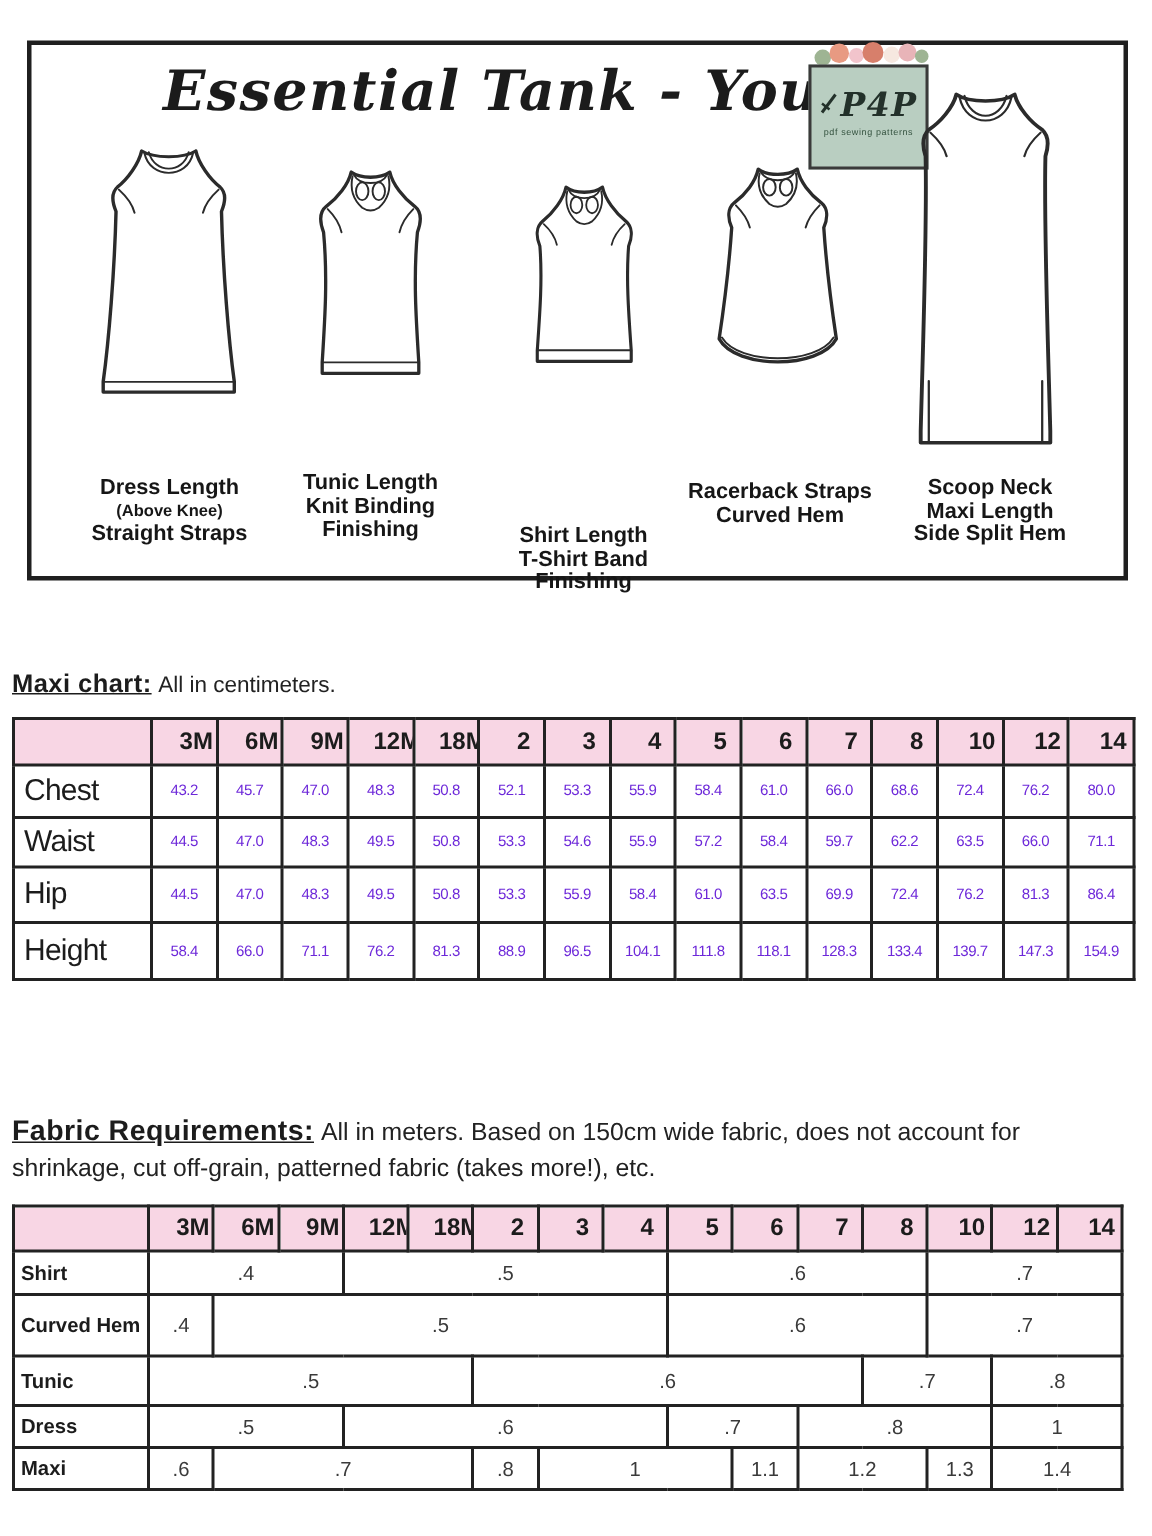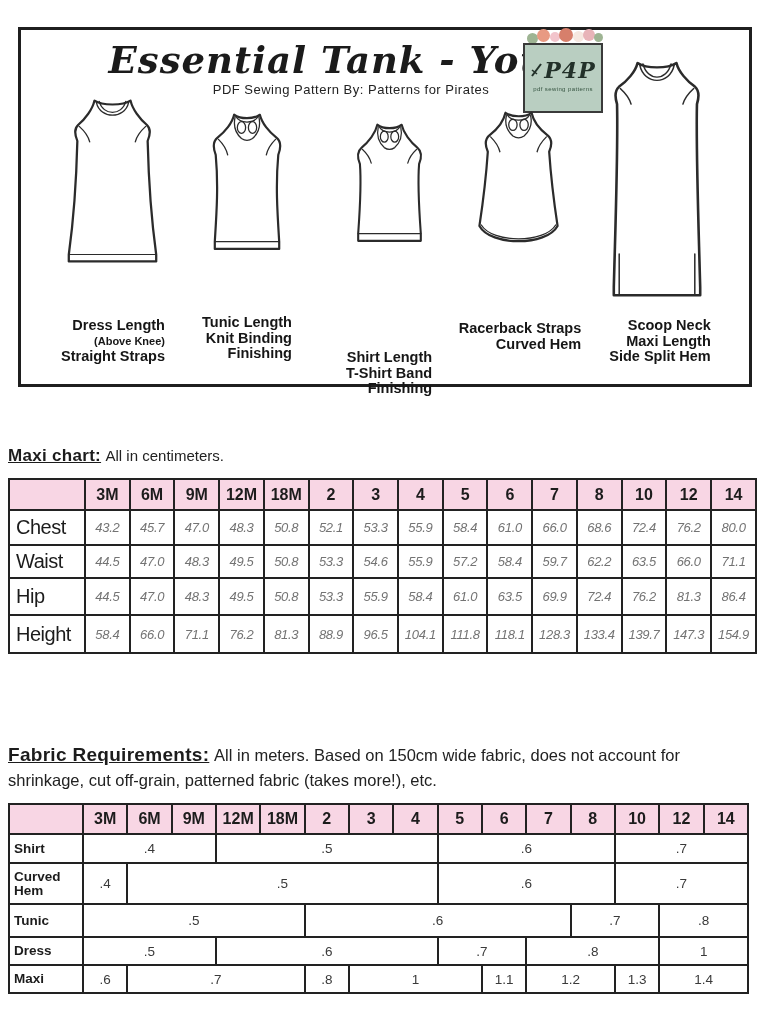--- a/index.html
+++ b/index.html
@@ -7,73 +7,72 @@
 
   
   .pattern-box{position:absolute;left:18px;top:27px;width:728px;height:354px;border:3px solid #1f1f1f;background:#fff;}
   .title{position:absolute;left:0;top:8px;width:660px;text-align:center;
          font-family:"DejaVu Serif",serif;font-style:italic;font-weight:bold;
          font-size:37px;letter-spacing:1px;color:#1b1b1b;white-space:nowrap;}
   .subtitle{position:absolute;left:0;top:52px;width:660px;text-align:center;
             font-size:13px;letter-spacing:.5px;color:#222;}
 
   
-  .logo{position:absolute;left:500px;top:7px;width:86px;height:78px;}
+  .logo{position:absolute;left:516px;top:7px;width:86px;height:78px;}
   .logo-flowers{position:absolute;left:0;top:-6px;width:86px;height:16px;}
   .logo-flowers i{position:absolute;border-radius:50%;display:block;}
   .logo-square{position:absolute;left:2px;top:6px;width:80px;height:70px;background:#b9cec1;border:2px solid #3a3a3a;box-sizing:border-box;text-align:center;}
   .logo-p4p{font-family:"DejaVu Serif",serif;font-weight:bold;font-style:italic;font-size:22px;color:#23312a;margin-top:12px;letter-spacing:1px;}
   .logo-tag{font-size:6px;color:#34523f;margin-top:3px;letter-spacing:.4px;}
   .sword{display:inline-block;margin-right:1px;}
 
   
   .tank{position:absolute;}
   .tank svg{display:block;}
   .tank path,.tank line,.tank ellipse{fill:none;stroke:#2b2b2b;stroke-width:2.4;stroke-linejoin:round;stroke-linecap:round;}
   .tank .thin{stroke-width:1.4;}
 
-  .style-label{position:absolute;text-align:right;font-size:14.5px;line-height:15.5px;color:#161616;transform:translateX(-50%);white-space:nowrap;font-weight:bold;}
+  .style-label{position:absolute;text-align:center;font-size:14.5px;line-height:15.5px;color:#161616;transform:translateX(-50%);white-space:nowrap;font-weight:bold;}
   .style-label .small{font-size:11px;}
 
   
   .section-heading{position:absolute;left:8px;font-size:16px;}
   .sc-head{top:446px;}
   .fr-head{top:743px;width:750px;font-size:17px;line-height:24px;}
   .h-strong{font-weight:bold;text-decoration:underline;font-size:17px;letter-spacing:.3px;}
   .fr-head .h-strong{font-size:19px;}
   .h-note{font-size:15px;color:#222;}
   .fr-head .h-note{font-size:16.5px;}
 
   
   table{border-collapse:collapse;table-layout:fixed;position:absolute;left:8px;background:#fff;}
   th,td{border:2px solid #222222;text-align:center;vertical-align:middle;padding:0;overflow:hidden;}
-  thead th{background:#f8d6e4;font-size:16px;font-weight:bold;letter-spacing:0;}
+  thead th{background:#f8d6e4;font-size:16px;font-weight:bold;letter-spacing:0;padding-left:16px;}
 
   .size-table{top:478px;width:749px;}
   .size-table thead tr{height:31px;}
   .size-table tbody th{font-size:20px;font-weight:normal;text-align:left;padding-left:6px;letter-spacing:-0.5px;}
-  .size-table td{font-size:13px;color:#737373;letter-spacing:-0.3px;font-style:italic;}
+  .size-table td{font-size:10px;color:#6d28d9;letter-spacing:-0.3px;}
   .size-table tr.r0{height:35px;} .size-table tr.r1{height:33px;}
   .size-table tr.r2{height:37px;} .size-table tr.r3{height:38px;margin-left:20px;}
 
   .fabric-table{top:803px;width:741px;}
   .fabric-table thead tr{height:30px;}
   .fabric-table tbody th{font-size:13.5px;font-weight:bold;text-align:left;padding-left:4px;line-height:14px;}
   .fabric-table td{font-size:13.5px;color:#3a3a3a;}
   .fabric-table tr.fr0{height:29px;} .fabric-table tr.fr1{height:41px;}
   .fabric-table tr.fr2{height:33px;} .fabric-table tr.fr3{height:28px;}
   .fabric-table tr.fr4{height:28px;}
 </style>
 </head>
 <body>
 
 <div class="pattern-box">
 
   <div class="title">Essential Tank - Youth</div>
-  <div class="subtitle">PDF Sewing Pattern  By: Patterns for Pirates</div>
 
   <div class="logo">
     <div class="logo-flowers">
       <i style="left:6px;top:2px;width:11px;height:11px;background:#9eb493;"></i>
       <i style="left:16px;top:-2px;width:13px;height:13px;background:#e89a82;"></i>
       <i style="left:29px;top:1px;width:10px;height:10px;background:#f2c4cc;"></i>
       <i style="left:38px;top:-3px;width:14px;height:14px;background:#d77f6b;"></i>
       <i style="left:52px;top:0px;width:11px;height:11px;background:#f6e8e0;"></i>
       <i style="left:62px;top:-2px;width:12px;height:12px;background:#e8b4b8;"></i>
       <i style="left:73px;top:2px;width:9px;height:9px;background:#9eb493;"></i>

